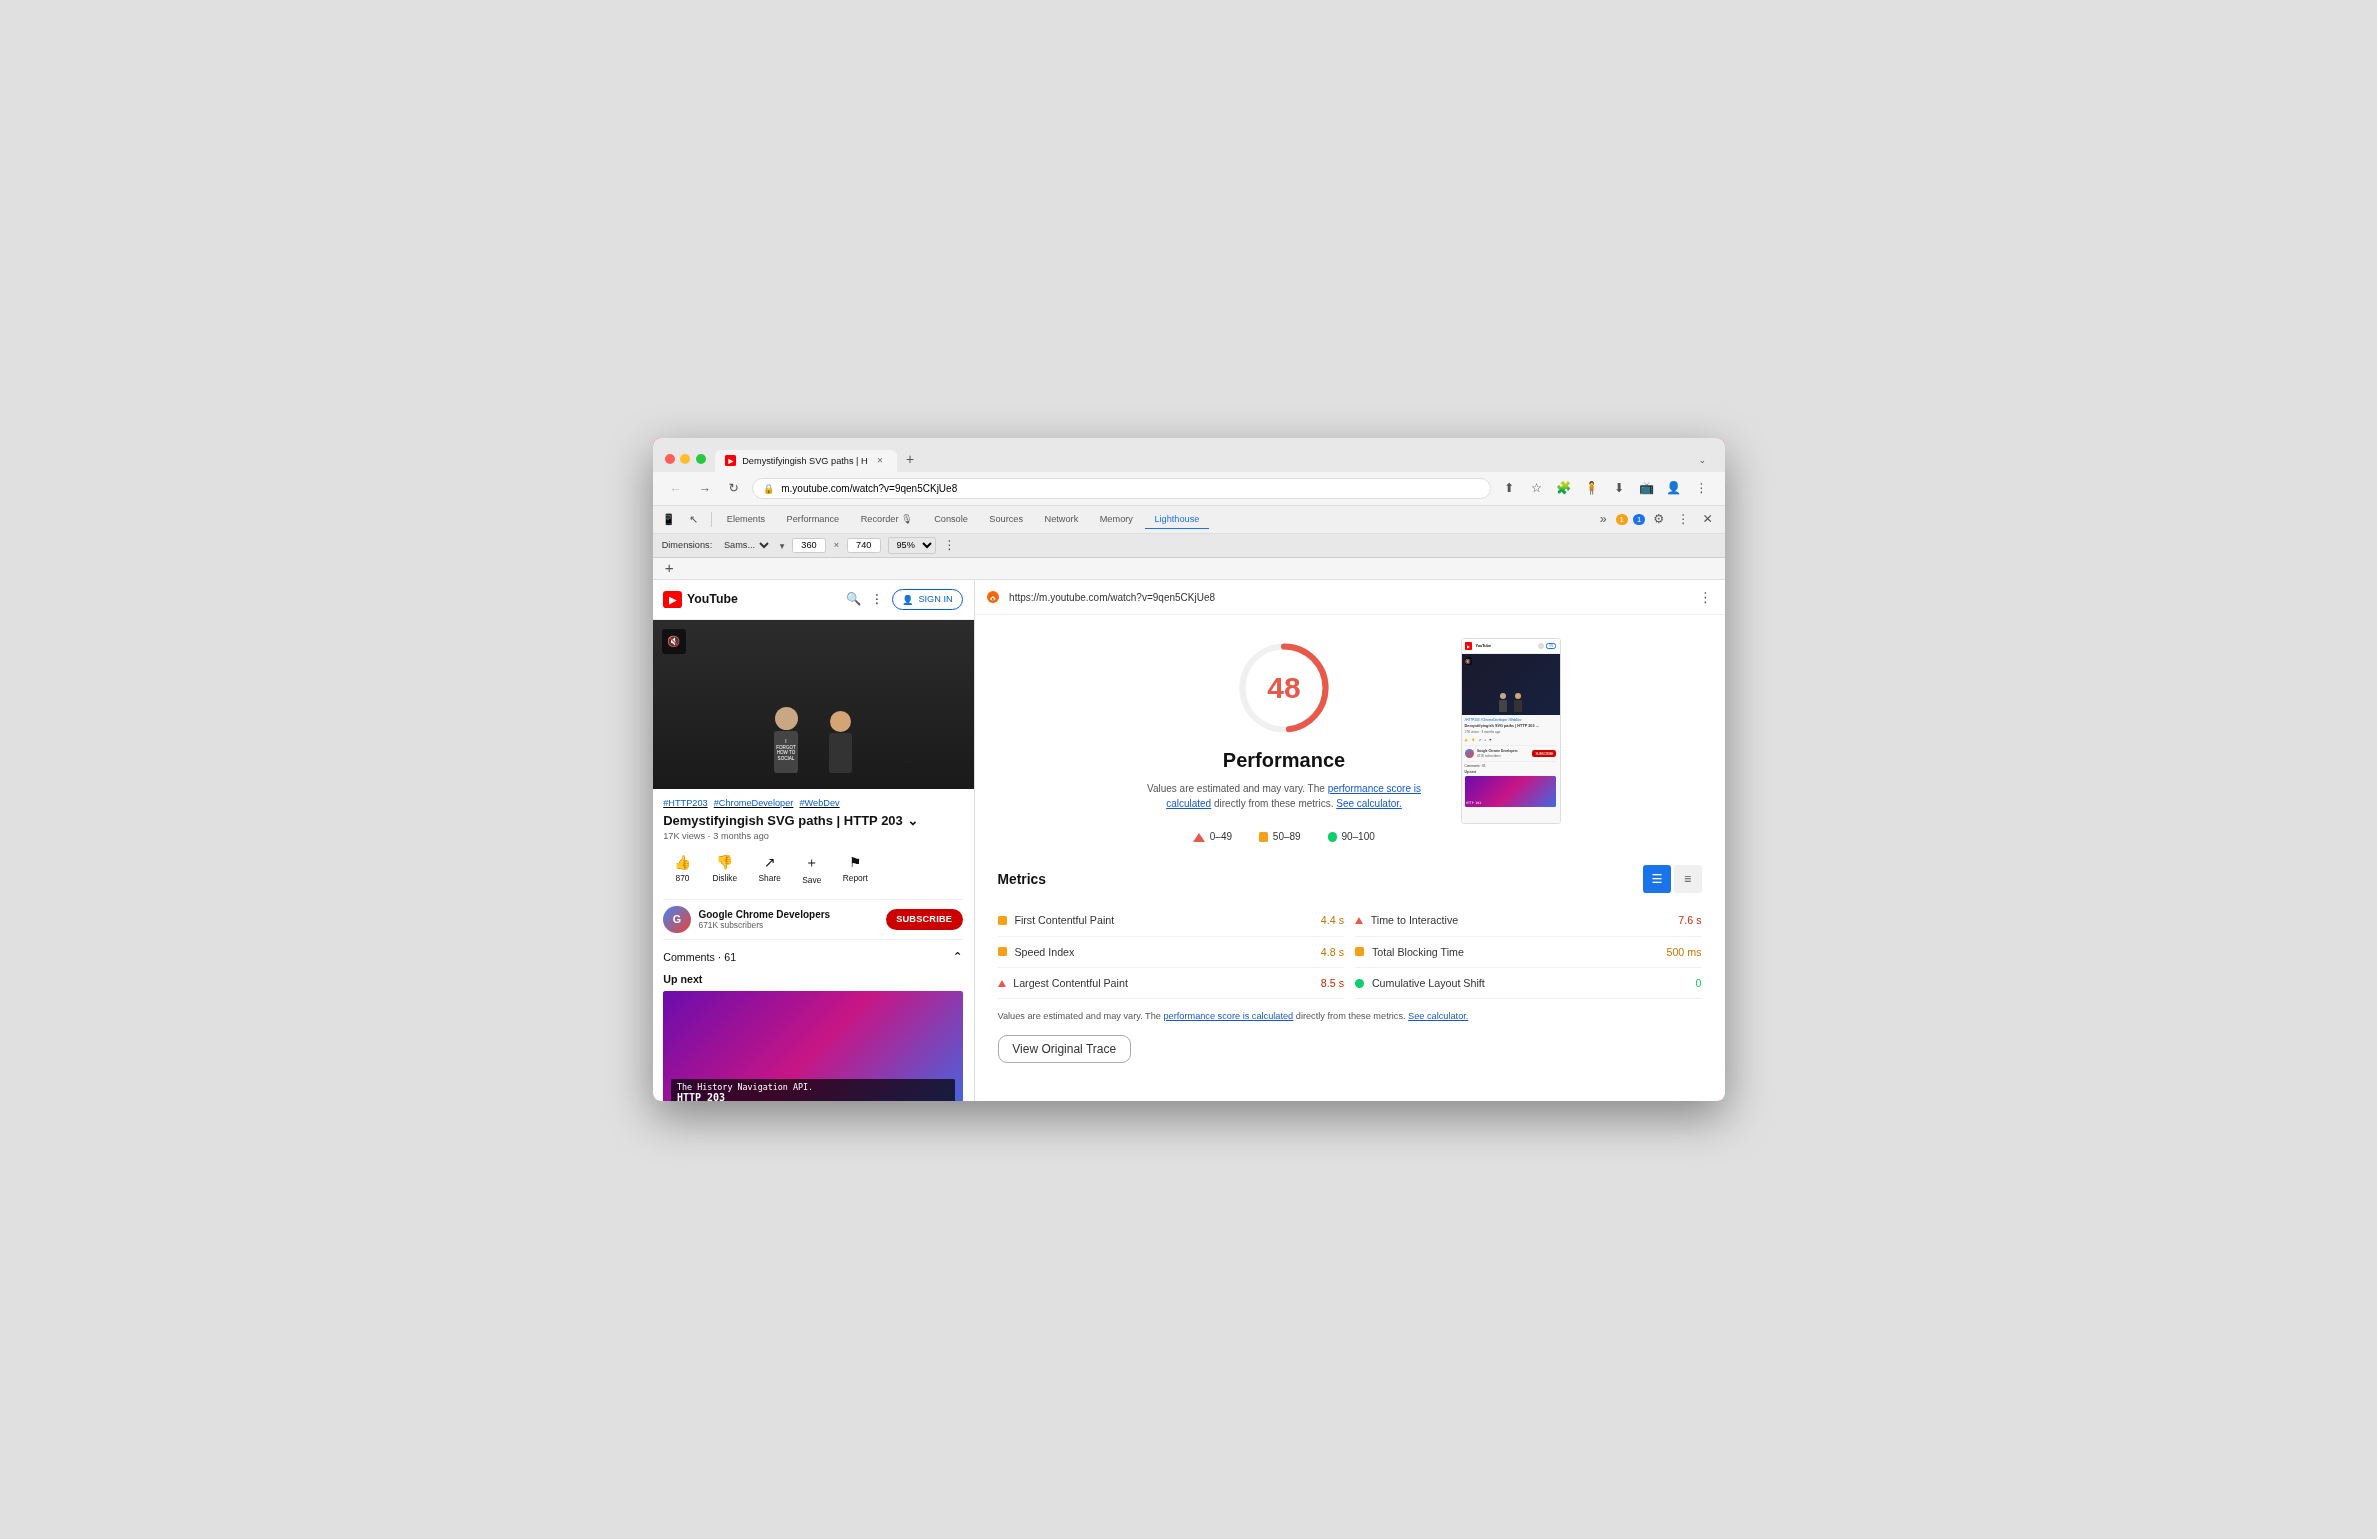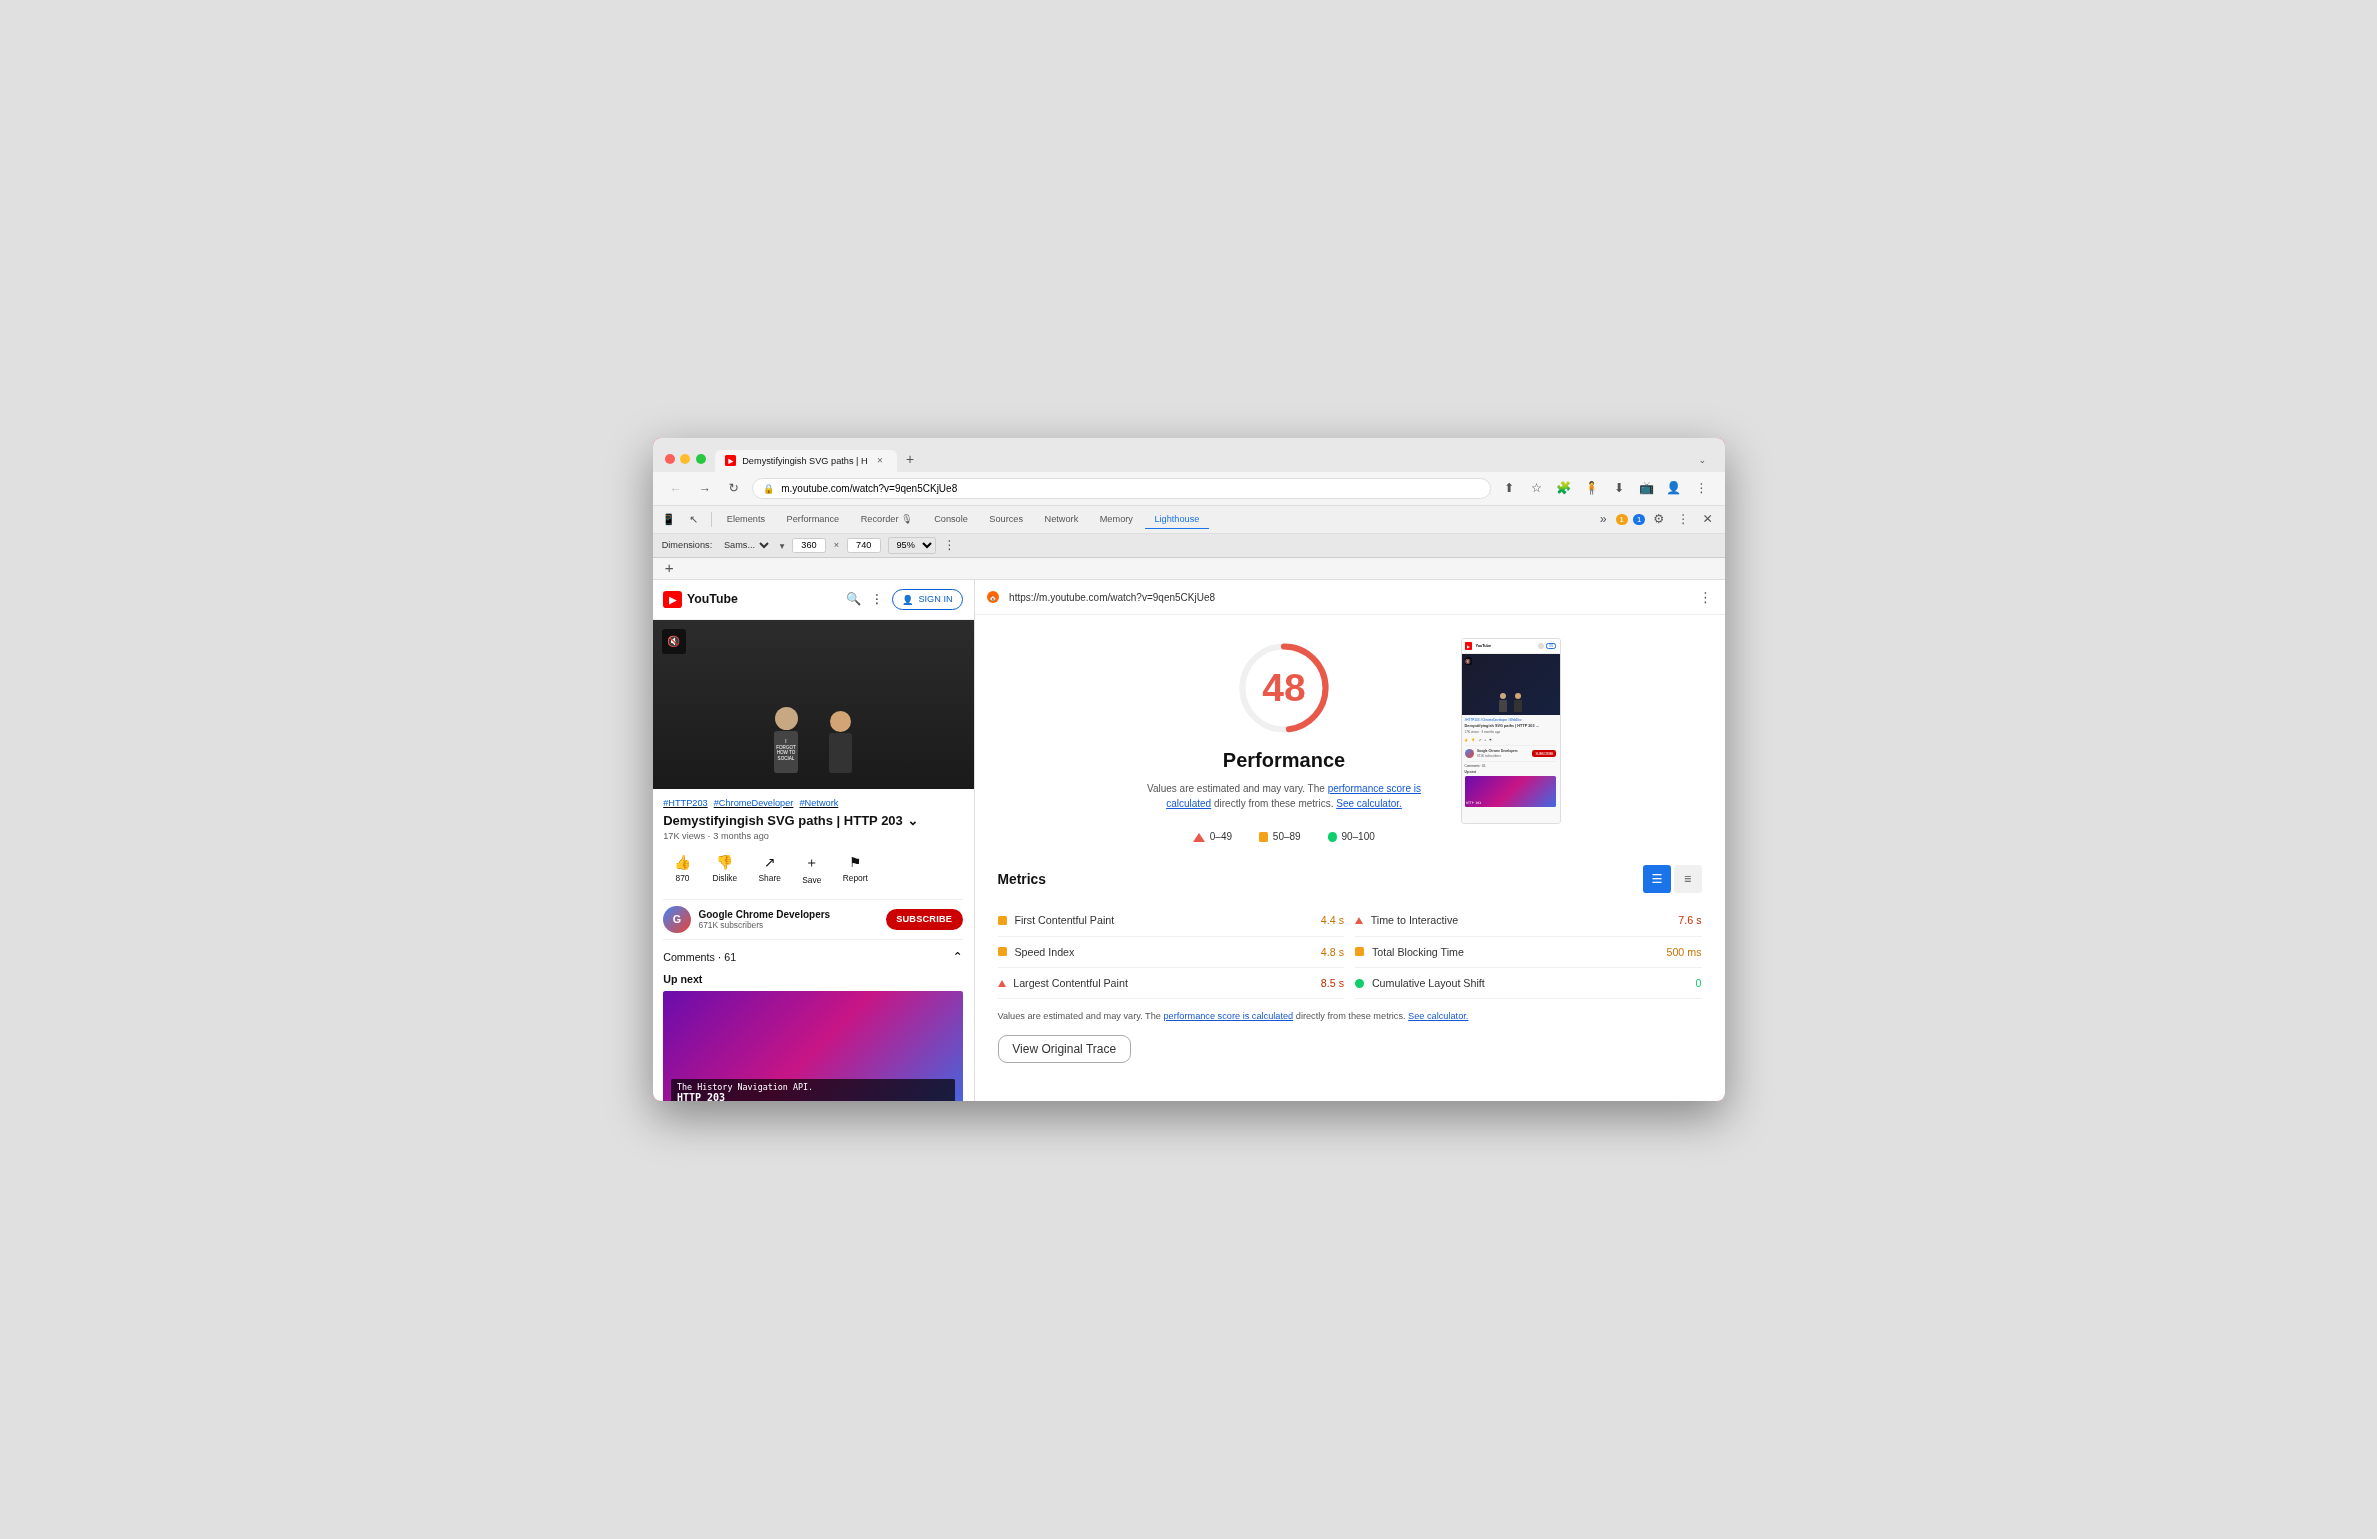--- a/index.html
+++ b/index.html
@@ -439,21 +439,21 @@
       display: flex;
       align-items: center;
       justify-content: center;
     }
     .score-circle svg {
       position: absolute;
       top: 0;
       left: 0;
     }
     .score-number {
-      font-size: 39px;
+      font-size: 30px;
       font-weight: 700;
       color: #e8594a;
       z-index: 1;
     }
     .score-label {
       font-size: 20px;
       font-weight: 600;
       color: #111;
       margin-top: 10.7px;
       margin-bottom: 9.2px;
@@ -776,21 +776,21 @@
             </div>
           </div>
         </div>
         <div class="yt-mute-btn">🔇</div>
       </div>
 
       <div class="yt-video-info">
         <div class="yt-tags">
           <span class="yt-tag">#HTTP203</span>
           <span class="yt-tag">#ChromeDeveloper</span>
-          <span class="yt-tag">#Network</span>
+          <span class="yt-tag">#WebDev</span>
         </div>
         <div class="yt-title">
           <span>Demystifyingish SVG paths | HTTP 203</span>
           <span>⌄</span>
         </div>
         <div class="yt-meta">17K views · 3 months ago</div>
 
         <div class="yt-actions">
           <div class="yt-action-item">
             <span class="yt-action-icon">👍</span>

